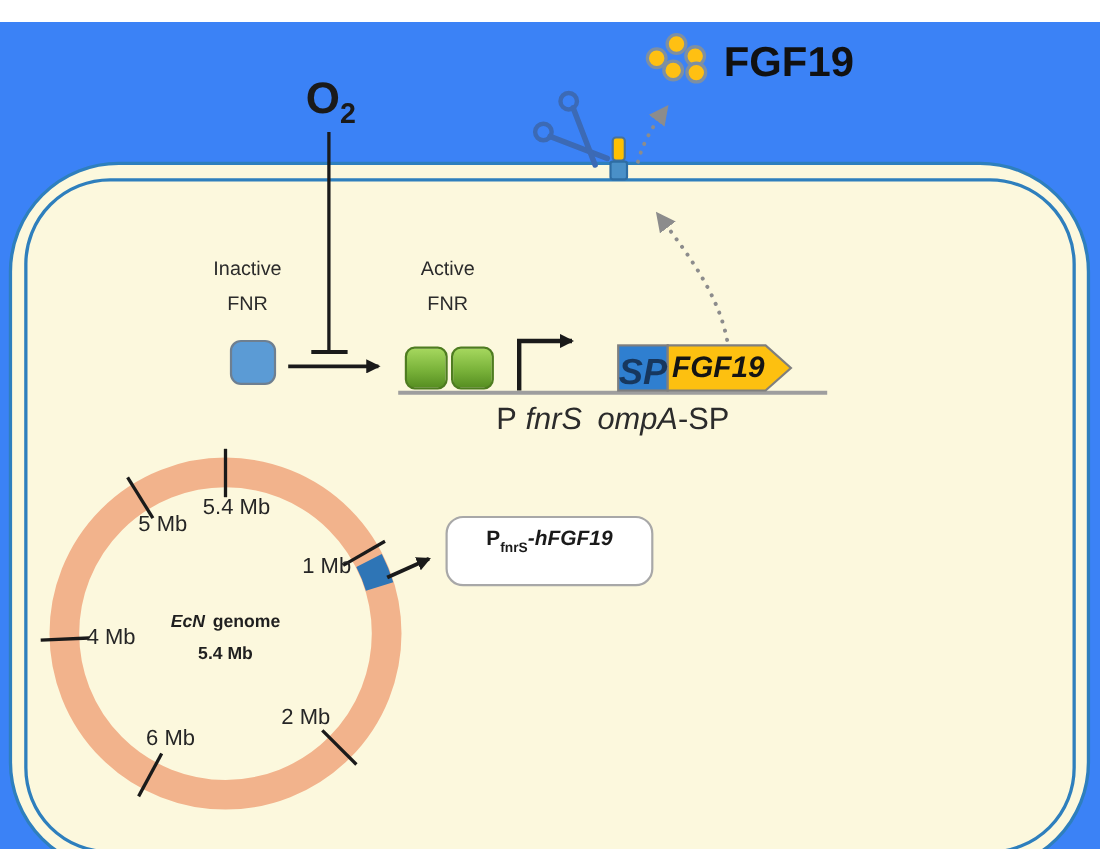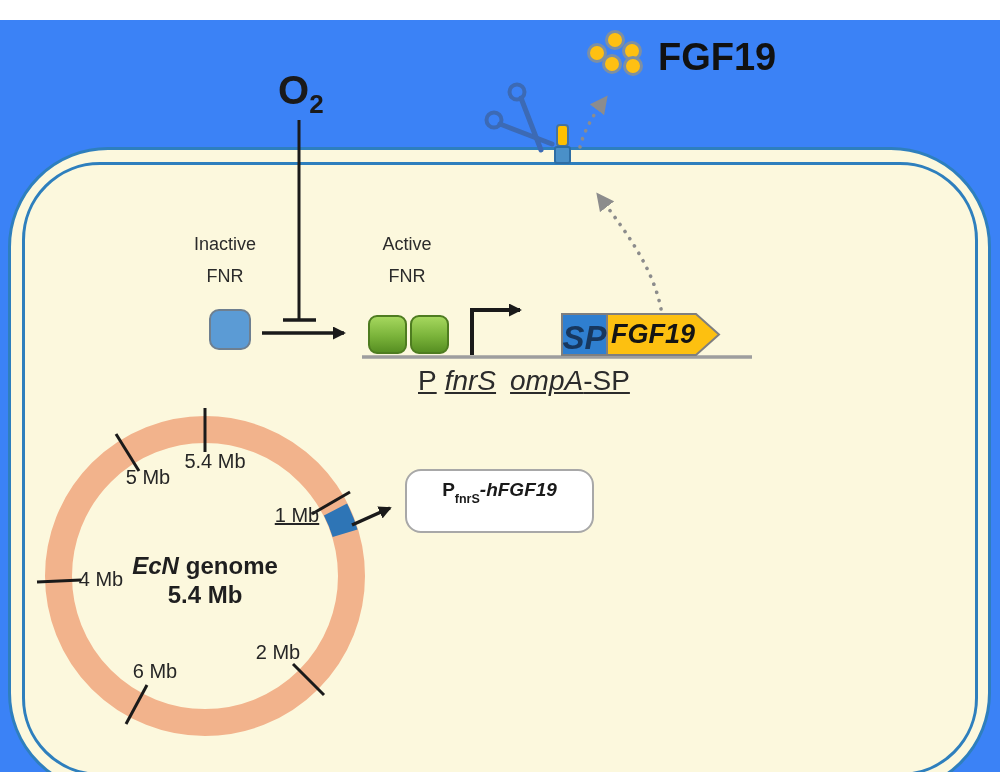--- a/index.html
+++ b/index.html
@@ -29,39 +29,39 @@
            background:#5b9bd5;border:2px solid #6e7f90;border-radius:10px;}
   .sq-green{top:295px;width:39px;height:39px;box-sizing:border-box;
             background:linear-gradient(#a5d75e,#7ab33a 55%,#578f22);
             border:2px solid #4e7c20;border-radius:9px;}
   .sq-green.g1{left:368px;} .sq-green.g2{left:410px;}
 
   .sp-text{left:562px;top:299px;width:45px;text-align:center;
            font-size:33px;font-weight:bold;font-style:italic;color:#17375e;}
   .gene-text{left:606px;top:299px;width:94px;text-align:center;
              font-size:27px;font-weight:bold;font-style:italic;color:#141414;}
-  .construct-caption{left:418px;top:345px;width:250px;
-                     font-size:28px;color:#2b2b2b;white-space:nowrap;text-decoration:underline;}
+  .construct-caption{left:432px;top:345px;width:250px;text-align:center;
+                     font-size:28px;color:#2b2b2b;white-space:nowrap;}
   .construct-caption .gap1{margin-left:8px;}
   .construct-caption .gap2{margin-left:14px;}
 
   .channel-yellow{left:556px;top:104px;width:13px;height:23px;box-sizing:border-box;
                   background:#ffc000;border:2px solid #46729e;border-radius:4px;z-index:4;}
   .channel-blue{left:554px;top:126px;width:17px;height:18px;box-sizing:border-box;
                 background:#4a90c8;border:2px solid #2e6da4;border-radius:3px;z-index:4;}
 
   .fgf19-title{left:658px;top:16px;font-size:38px;font-weight:bold;color:#111;}
 
   .mb-label{width:80px;text-align:center;font-size:20px;color:#262626;white-space:nowrap;}
   .mb-54{left:175px;top:430px;} .mb-5{left:108px;top:446px;}
   .mb-4{left:61px;top:548px;}  .mb-3{left:115px;top:640px;}
-  .mb-2{left:238px;top:621px;} .mb-1{left:257px;top:484px;text-decoration:underline;}
+  .mb-2{left:238px;top:621px;} .mb-1{left:257px;top:484px;}
 
   .genome-center{left:95px;top:531px;width:220px;text-align:center;
-                 font-size:24px;font-weight:bold;line-height:29px;color:#1f1f1f;}
+                 font-size:16px;font-weight:bold;line-height:29px;color:#1f1f1f;}
   .genome-center .gap6{margin-left:7px;}
 
   .callout{left:405px;top:449px;width:189px;height:64px;box-sizing:border-box;
            background:#ffffff;border:2px solid #a8a8a8;border-radius:16px;
            text-align:center;padding-top:8px;}
   .callout .l1{font-size:19px;font-weight:bold;color:#1a1a1a;line-height:22px;}
   .callout .l1 sub{font-size:12.5px;font-weight:bold;position:relative;top:2px;}
   .callout .l2{font-size:18px;color:#1a1a1a;line-height:22px;white-space:nowrap;}
 </style>
 </head>

